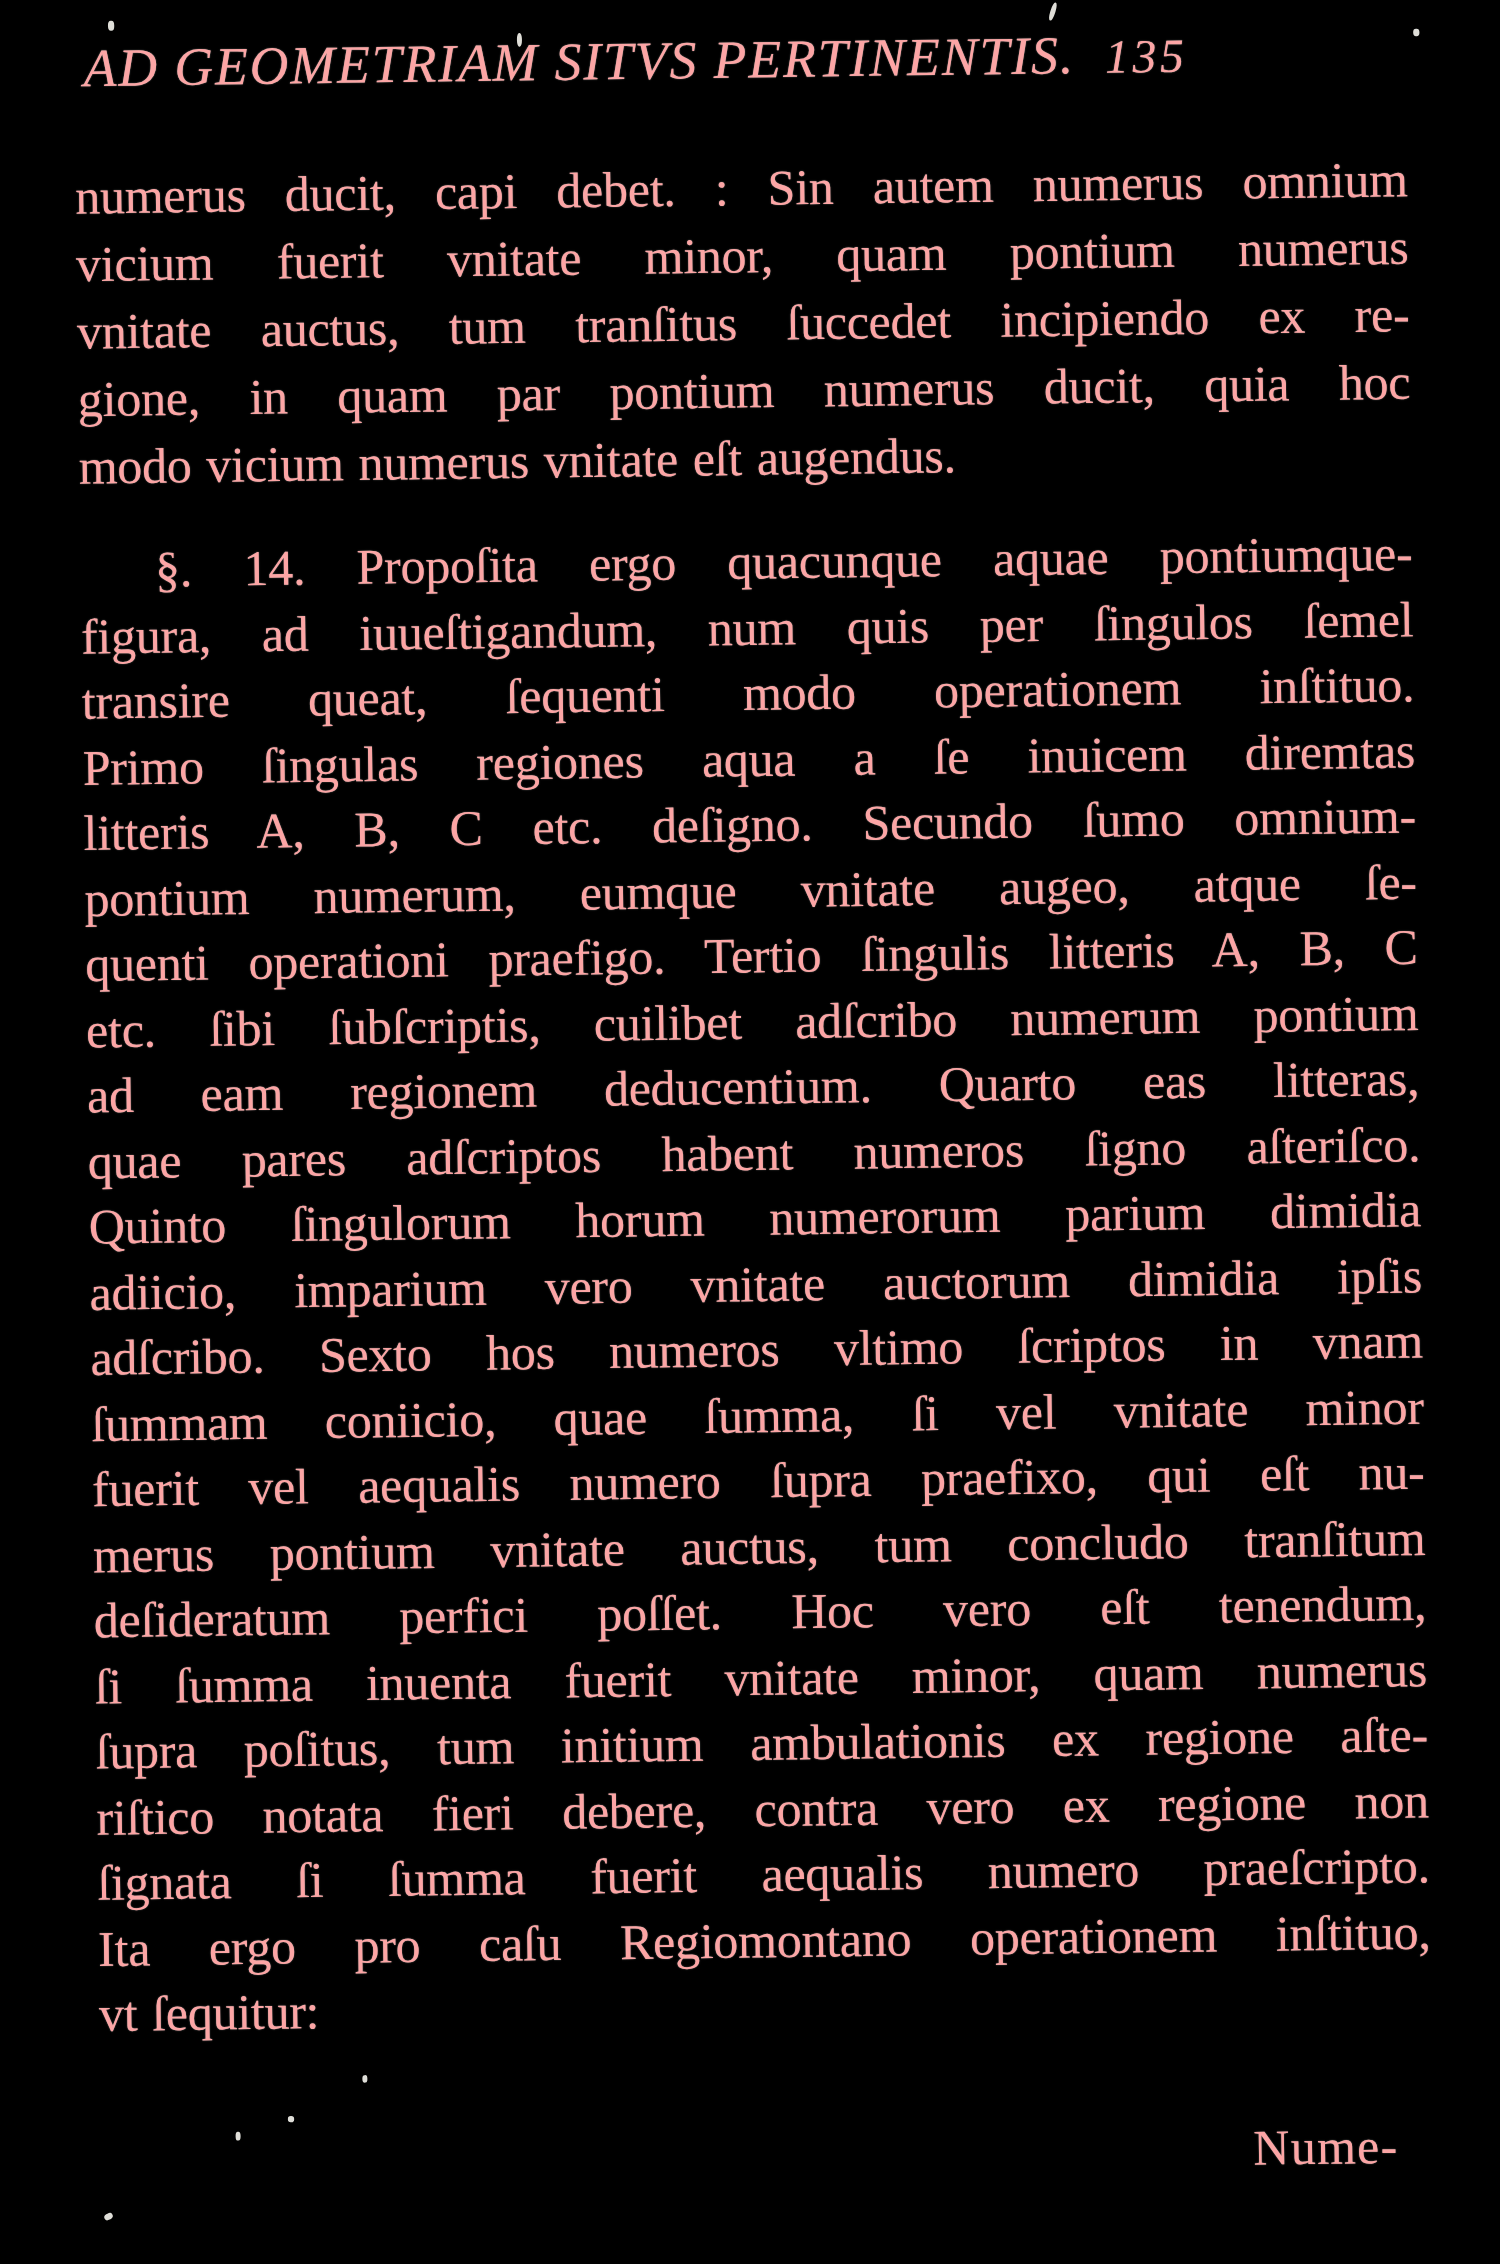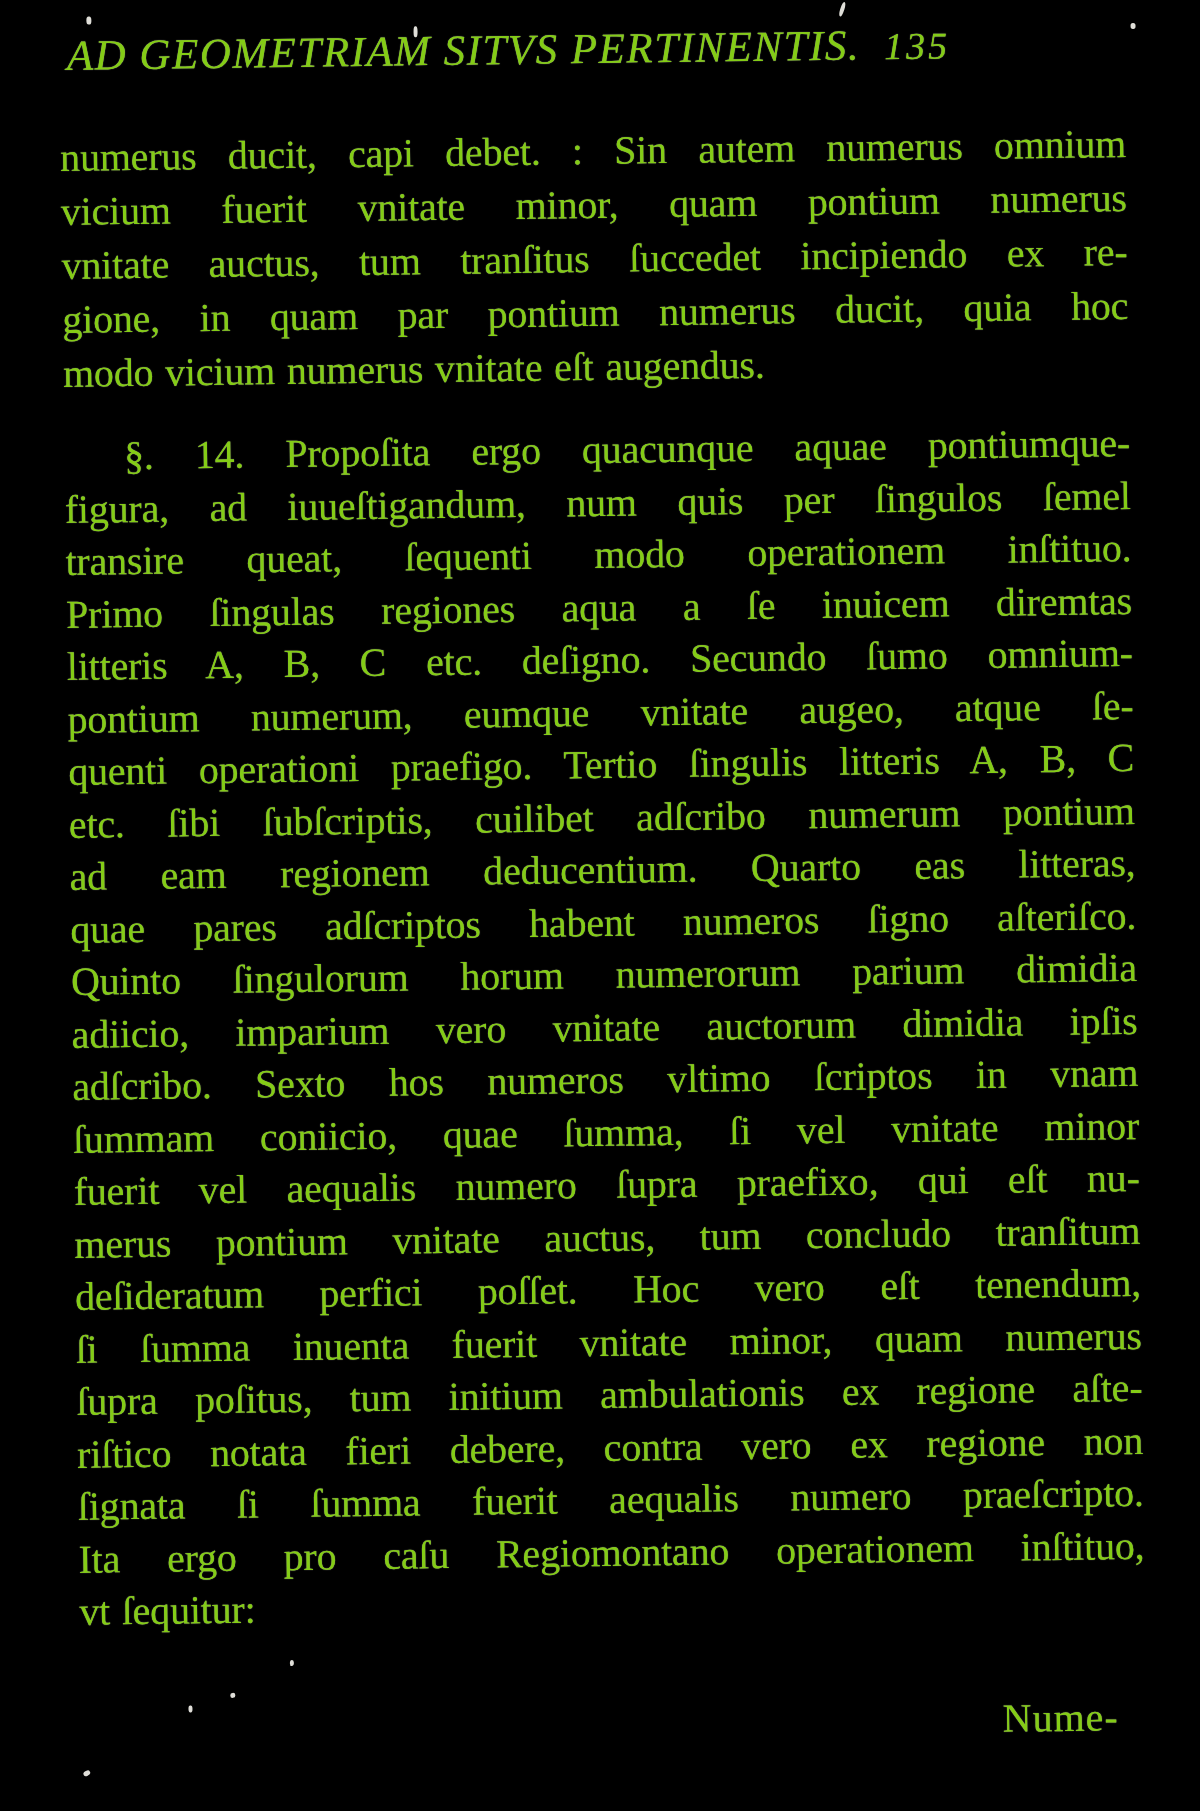--- a/index.html
+++ b/index.html
@@ -4,21 +4,21 @@
 <style>
   html,body{margin:0;padding:0;}
   body{
     width:1200px;height:1811px;
     background:#000;
     overflow:hidden;
     font-family:"Liberation Serif","DejaVu Serif",serif;
   }
   .page{
     position:relative;width:1200px;height:1811px;background:#000;
-    color:#84cc16;
+    color:#fca5a5;
   }
   .rot{
     position:absolute;left:0;top:0;width:1200px;height:1811px;
     transform:rotate(-0.75deg);
     transform-origin:600px 905px;
   }
   .running-header{
     position:absolute;left:78px;top:24px;
     font-style:italic;
     font-size:43px;

